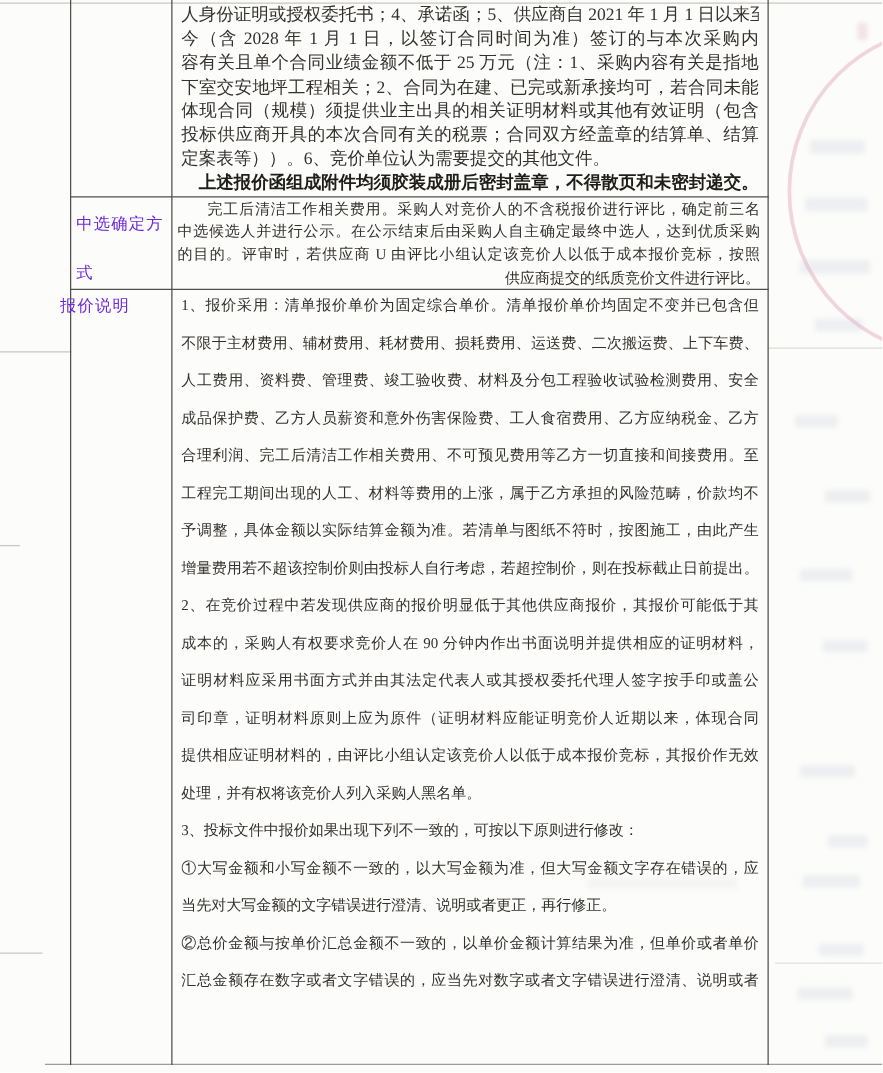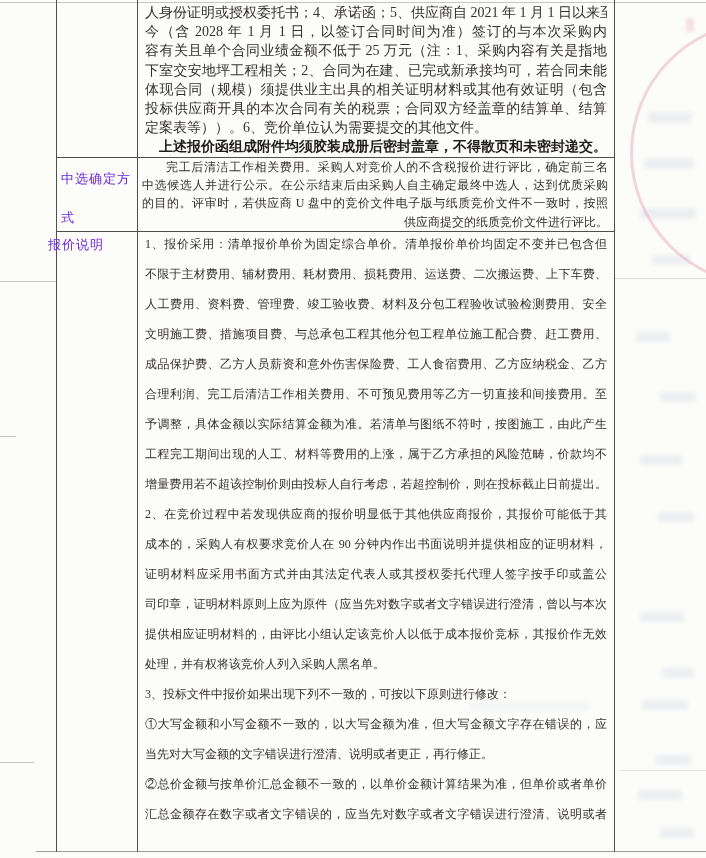--- a/index.html
+++ b/index.html
@@ -87,41 +87,40 @@
     <div class="line lj">投标供应商开具的本次合同有关的税票；合同双方经盖章的结算单、结算</div>
     <div class="line">定案表等））。6、竞价单位认为需要提交的其他文件。</div>
     <div class="line bold-note">上述报价函组成附件均须胶装成册后密封盖章，不得散页和未密封递交。</div>
   </div>
 
   <div class="label" style="left:61px;top:170px;">中选确定方</div>
   <div class="label" style="left:61px;top:209px;">式</div>
   <div class="row1">
     <div class="line lj indent">完工后清洁工作相关费用。采购人对竞价人的不含税报价进行评比，确定前三名</div>
     <div class="line lj">中选候选人并进行公示。在公示结束后由采购人自主确定最终中选人，达到优质采购</div>
-    <div class="line lj">的目的。评审时，若供应商 U 盘中的竞价文件电子版与纸质竞价文件不一致时，按照</div>
+    <div class="line lj">的目的。评审时，若供应商 U 由评比小组认定该竞价人以低于成本报价竞标，按照</div>
     <div class="line">供应商提交的纸质竞价文件进行评比。</div>
   </div>
 
   <div class="label" style="left:48px;top:236px;">报价说明</div>
   <div class="row2">
     <div class="line lj">1、报价采用：清单报价单价为固定综合单价。清单报价单价均固定不变并已包含但</div>
     <div class="line lj">不限于主材费用、辅材费用、耗材费用、损耗费用、运送费、二次搬运费、上下车费、</div>
     <div class="line lj">人工费用、资料费、管理费、竣工验收费、材料及分包工程验收试验检测费用、安全</div>
-    <div class="line lj">文明施工费、措施项目费、与总承包工程其他分包工程单位施工配合费、赶工费用、</div>
     <div class="line lj">成品保护费、乙方人员薪资和意外伤害保险费、工人食宿费用、乙方应纳税金、乙方</div>
     <div class="line lj">合理利润、完工后清洁工作相关费用、不可预见费用等乙方一切直接和间接费用。至</div>
+    <div class="line lj">工程完工期间出现的人工、材料等费用的上涨，属于乙方承担的风险范畴，价款均不</div>
     <div class="line lj">予调整，具体金额以实际结算金额为准。若清单与图纸不符时，按图施工，由此产生</div>
-    <div class="line lj">工程完工期间出现的人工、材料等费用的上涨，属于乙方承担的风险范畴，价款均不</div>
     <div class="line lj">增量费用若不超该控制价则由投标人自行考虑，若超控制价，则在投标截止日前提出。</div>
     <div class="line lj">
       <span>2、在竞价过程中若发现供应商的报价明</span><span class="u">显低</span><span>于其他供应商报价，其报价可能低于其</span>
     </div>
     <div class="line lj">成本的，采购人有权要求竞价人在 90 分钟内作出书面说明并提供相应的证明材料，</div>
     <div class="line lj">证明材料应采用书面方式并由其法定代表人或其授权委托代理人签字按手印或盖公</div>
-    <div class="line lj">司印章，证明材料原则上应为原件（应当先对数字或者文字错误进行澄清，曾以与本次</div>
+    <div class="line lj">司印章，证明材料原则上应为原件（证明材料应能证明竞价人近期以来，体现合同</div>
     <div class="line lj">提供相应证明材料的，由评比小组认定该竞价人以低于成本报价竞标，其报价作无效</div>
     <div class="line">处理，并有权将该竞价人列入采购人黑名单。</div>
     <div class="line">3、投标文件中报价如果出现下列不一致的，可按以下原则进行修改：</div>
     <div class="line lj">①大写金额和小写金额不一致的，以大写金额为准，但大写金额文字存在错误的，应</div>
     <div class="line">当先对大写金额的文字错误进行澄清、说明或者更正，再行修正。</div>
     <div class="line lj">②总价金额与按单价汇总金额不一致的，以单价金额计算结果为准，但单价或者单价</div>
     <div class="line lj">汇总金额存在数字或者文字错误的，应当先对数字或者文字错误进行澄清、说明或者</div>
   </div>
 
 </div>

